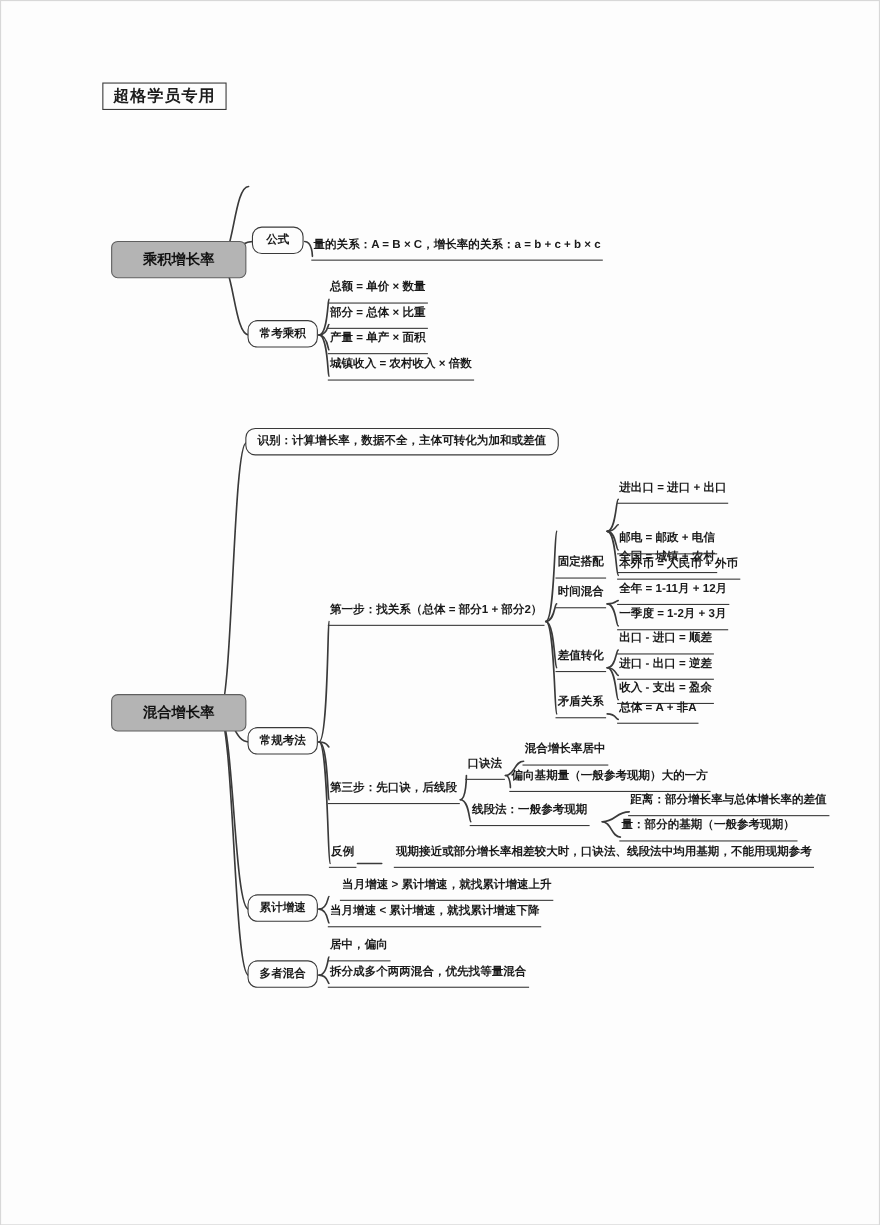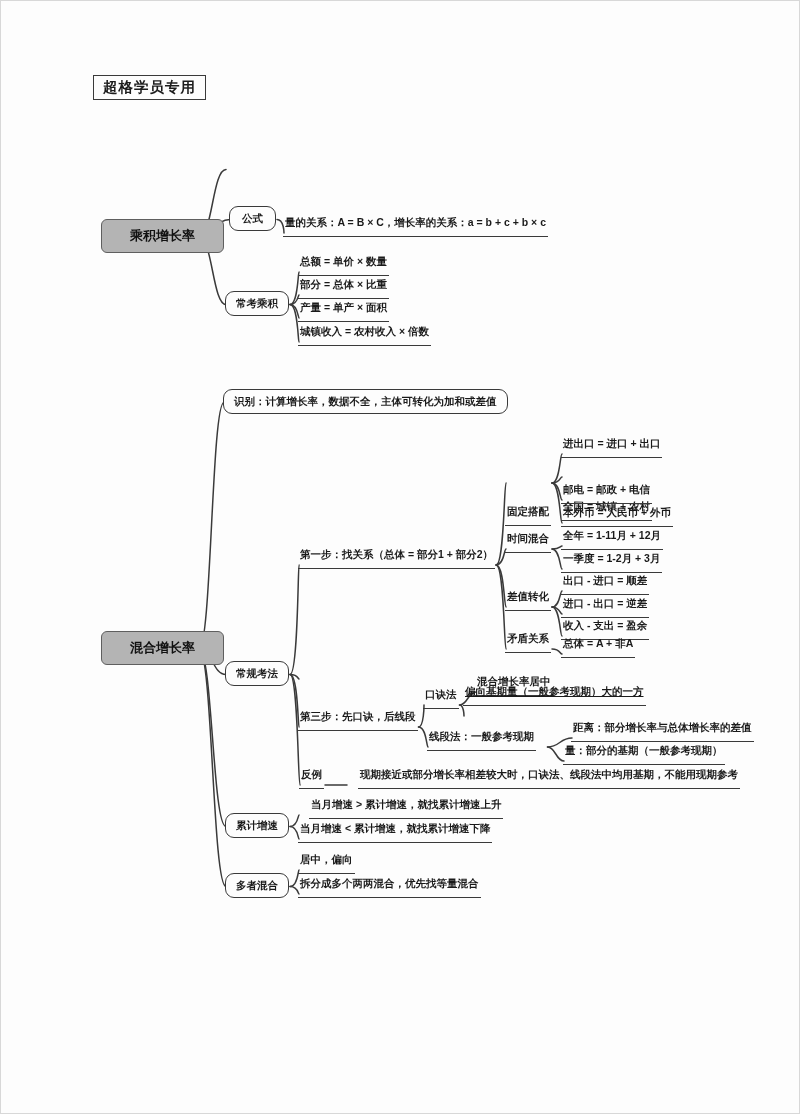--- a/index.html
+++ b/index.html
@@ -115,21 +115,21 @@
   <div id="m2-cz1" class="u" style="left:560px;top:595px;">进口 - 出口 = 逆差</div>
   <div id="m2-cz2" class="u" style="left:560px;top:617px;">收入 - 支出 = 盈余</div>
 
   <div id="m2-contra-label" class="u" style="left:504px;top:630px;">矛盾关系</div>
   <div id="m2-md0" class="u" style="left:560px;top:635px;">总体 = A + 非A</div>
 
   <div id="m2-step3" class="u" style="left:297px;top:708px;">第三步：先口诀，后线段</div>
 
   <div id="m2-mnemonic-label" class="u" style="left:422px;top:686px;">口诀法</div>
   <div id="m2-kj0" class="u" style="left:474px;top:673px;">混合增长率居中</div>
-  <div id="m2-kj1" class="u" style="left:462px;top:683px;text-decoration:underline;">偏向基期量（一般参考现期）大的一方</div>
+  <div id="m2-kj1" class="u" style="left:462px;top:697px;">偏向基期量（一般参考现期）大的一方</div>
 
   <div id="m2-segment-label" class="u" style="left:426px;top:728px;">线段法：一般参考现期</div>
   <div id="m2-xd0" class="u" style="left:570px;top:719px;">距离：部分增长率与总体增长率的差值</div>
   <div id="m2-xd1" class="u" style="left:562px;top:742px;">量：部分的基期（一般参考现期）</div>
 
   <div id="m2-fanli-label" class="u" style="left:298px;top:766px;">反例</div>
   <div id="m2-fanli-text" class="u" style="left:345px;top:766px;margin-left:12px;">现期接近或部分增长率相差较大时，口诀法、线段法中均用基期，不能用现期参考</div>
 
   <div id="m2-cumulative-box" class="box-node" style="left:224px;top:812px;">累计增速</div>
   <div id="m2-lj0" class="u" style="left:297px;top:796px;margin-left:11px;">当月增速 &gt; 累计增速，就找累计增速上升</div>

